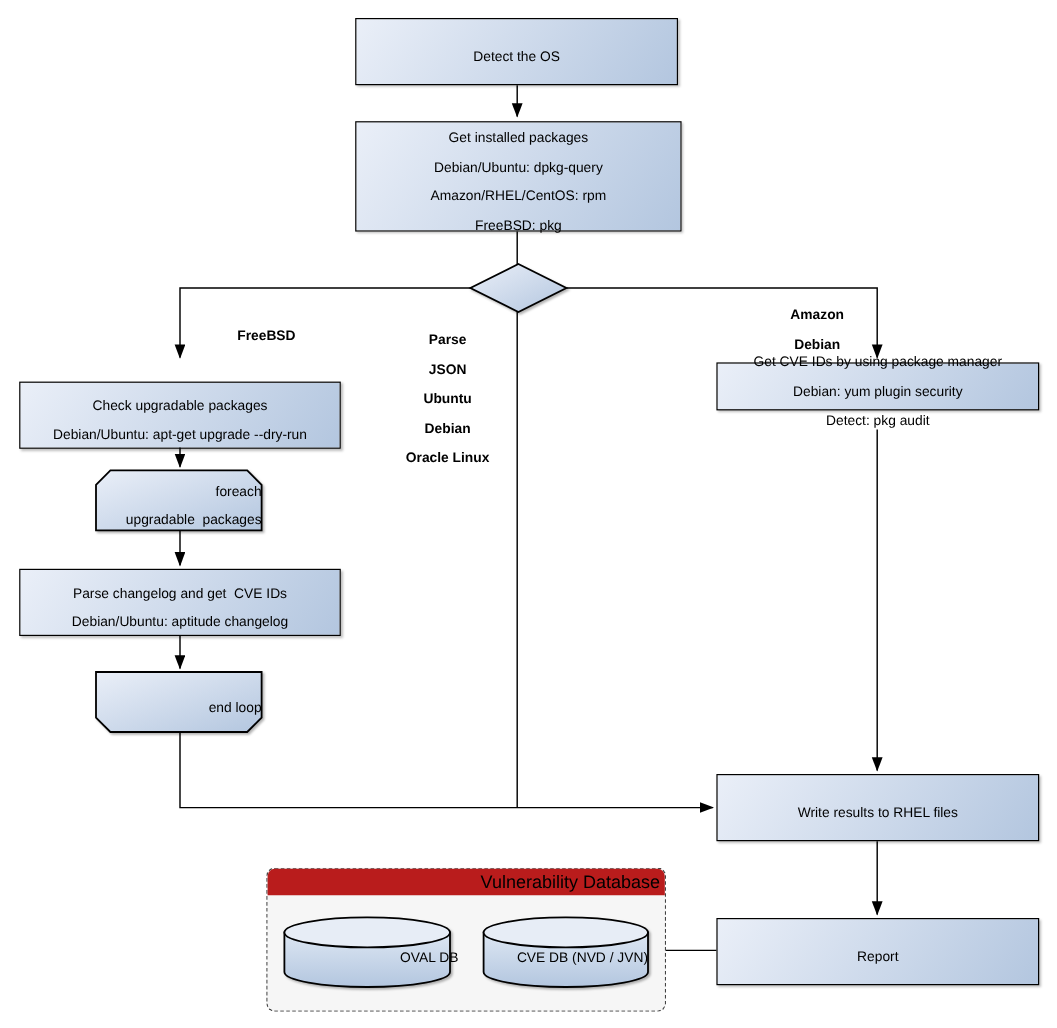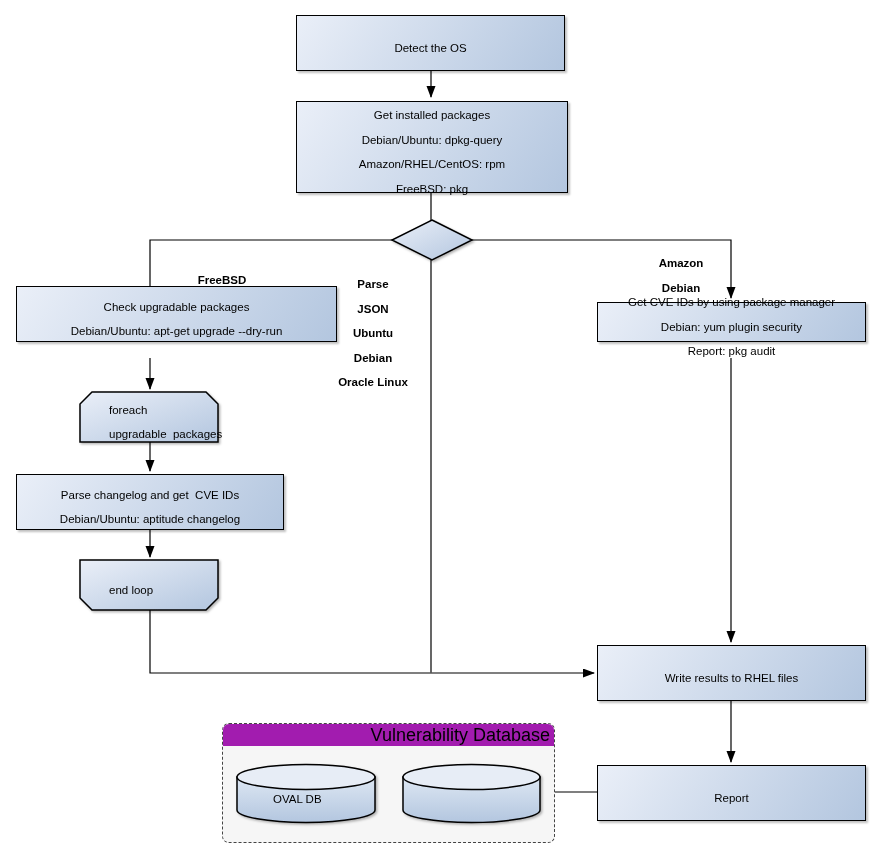--- a/index.html
+++ b/index.html
@@ -17,32 +17,32 @@
     background:linear-gradient(125deg, #eaeff8 0%, #b3c6df 100%);
     font-size:11.5px; line-height:14.5px; text-align:center;
     box-shadow:1.5px 1.5px 2px rgba(0,0,0,0.25);
   }
   .line { white-space:pre-wrap;margin-top:10px; }
   .label {
     position:absolute; z-index:4; font-size:11.5px; line-height:14.5px; text-align:center;font-weight:bold;
   }
   .shape-text {
     position:absolute; z-index:5; display:flex; flex-direction:column;
-    align-items:flex-start; justify-content:center; text-align:center;
-    font-size:11.5px; line-height:14.5px;padding-left:29px;
+    align-items:flex-end; justify-content:center; text-align:center;
+    font-size:11.5px; line-height:14.5px;
   }
   .db-container {
     position:absolute; z-index:2; left:222px; top:723px; width:333px; height:120px;
     box-sizing:border-box; border:1.2px dashed #444; border-radius:7px;
     background:#f6f6f6;
   }
   .db-header {
-    height:22px; background:#a21caf; border-radius:6px 6px 0 0;
+    height:22px; background:#b91c1c; border-radius:6px 6px 0 0;
     display:flex; align-items:center; justify-content:flex-end;
-    padding-right:4px; font-size:18px;
+    padding-right:4px; font-size:15px;
   }
 </style>
 </head>
 <body>
 
 <div class="canvas">
 
   <svg class="layer layer-connectors">
     <defs>
       <marker id="arr" markerUnits="userSpaceOnUse" markerWidth="14" markerHeight="11" refX="11" refY="4.5" orient="auto">
@@ -100,34 +100,34 @@
     <span class="line">Detect the OS</span>
   </div>
 
   <div class="node" style="left:296px;top:101px;width:272px;height:92px">
     <span class="line">Get installed packages</span>
     <span class="line">Debian/Ubuntu: dpkg-query</span>
     <span class="line">Amazon/RHEL/CentOS: rpm</span>
     <span class="line">FreeBSD: pkg</span>
   </div>
 
-  <div class="node" style="left:16px;top:286px;width:321px;height:56px">
+  <div class="node" style="left:16px;top:318px;width:268px;height:56px">
     <span class="line">Check upgradable packages</span>
     <span class="line">Debian/Ubuntu: apt-get upgrade --dry-run</span>
   </div>
 
   <div class="node" style="left:16px;top:474px;width:268px;height:56px">
     <span class="line">Parse changelog and get  CVE IDs</span>
     <span class="line">Debian/Ubuntu: aptitude changelog</span>
   </div>
 
   <div class="node" style="left:597px;top:302px;width:269px;height:40px">
     <span class="line">Get CVE IDs by using package manager</span>
     <span class="line">Debian: yum plugin security</span>
-    <span class="line">Report: pkg audit</span>
+    <span class="line">Detect: pkg audit</span>
   </div>
 
   <div class="node" style="left:597px;top:645px;width:269px;height:56px">
     <span class="line">Write results to RHEL files</span>
   </div>
 
   <div class="node" style="left:597px;top:765px;width:269px;height:56px">
     <span class="line">Report</span>
   </div>
 
@@ -137,20 +137,23 @@
   </div>
 
   <div class="shape-text" style="left:80px;top:560px;width:138px;height:50px">
     <span class="line">end loop</span>
   </div>
 
   <div class="shape-text" style="left:244px;top:779px;width:138px;height:30px">
     <span class="line">OVAL DB</span>
   </div>
 
+  <div class="shape-text" style="left:403px;top:779px;width:137px;height:30px">
+    <span class="line">CVE DB (NVD / JVN)</span>
+  </div>
 
   <div class="label" style="left:182px;top:263px;width:80px">
     <div class="line">FreeBSD</div>
   </div>
 
   <div class="label" style="left:328px;top:267px;width:90px">
     <div class="line">Parse</div>
     <div class="line">JSON</div>
     <div class="line">Ubuntu</div>
     <div class="line">Debian</div>

